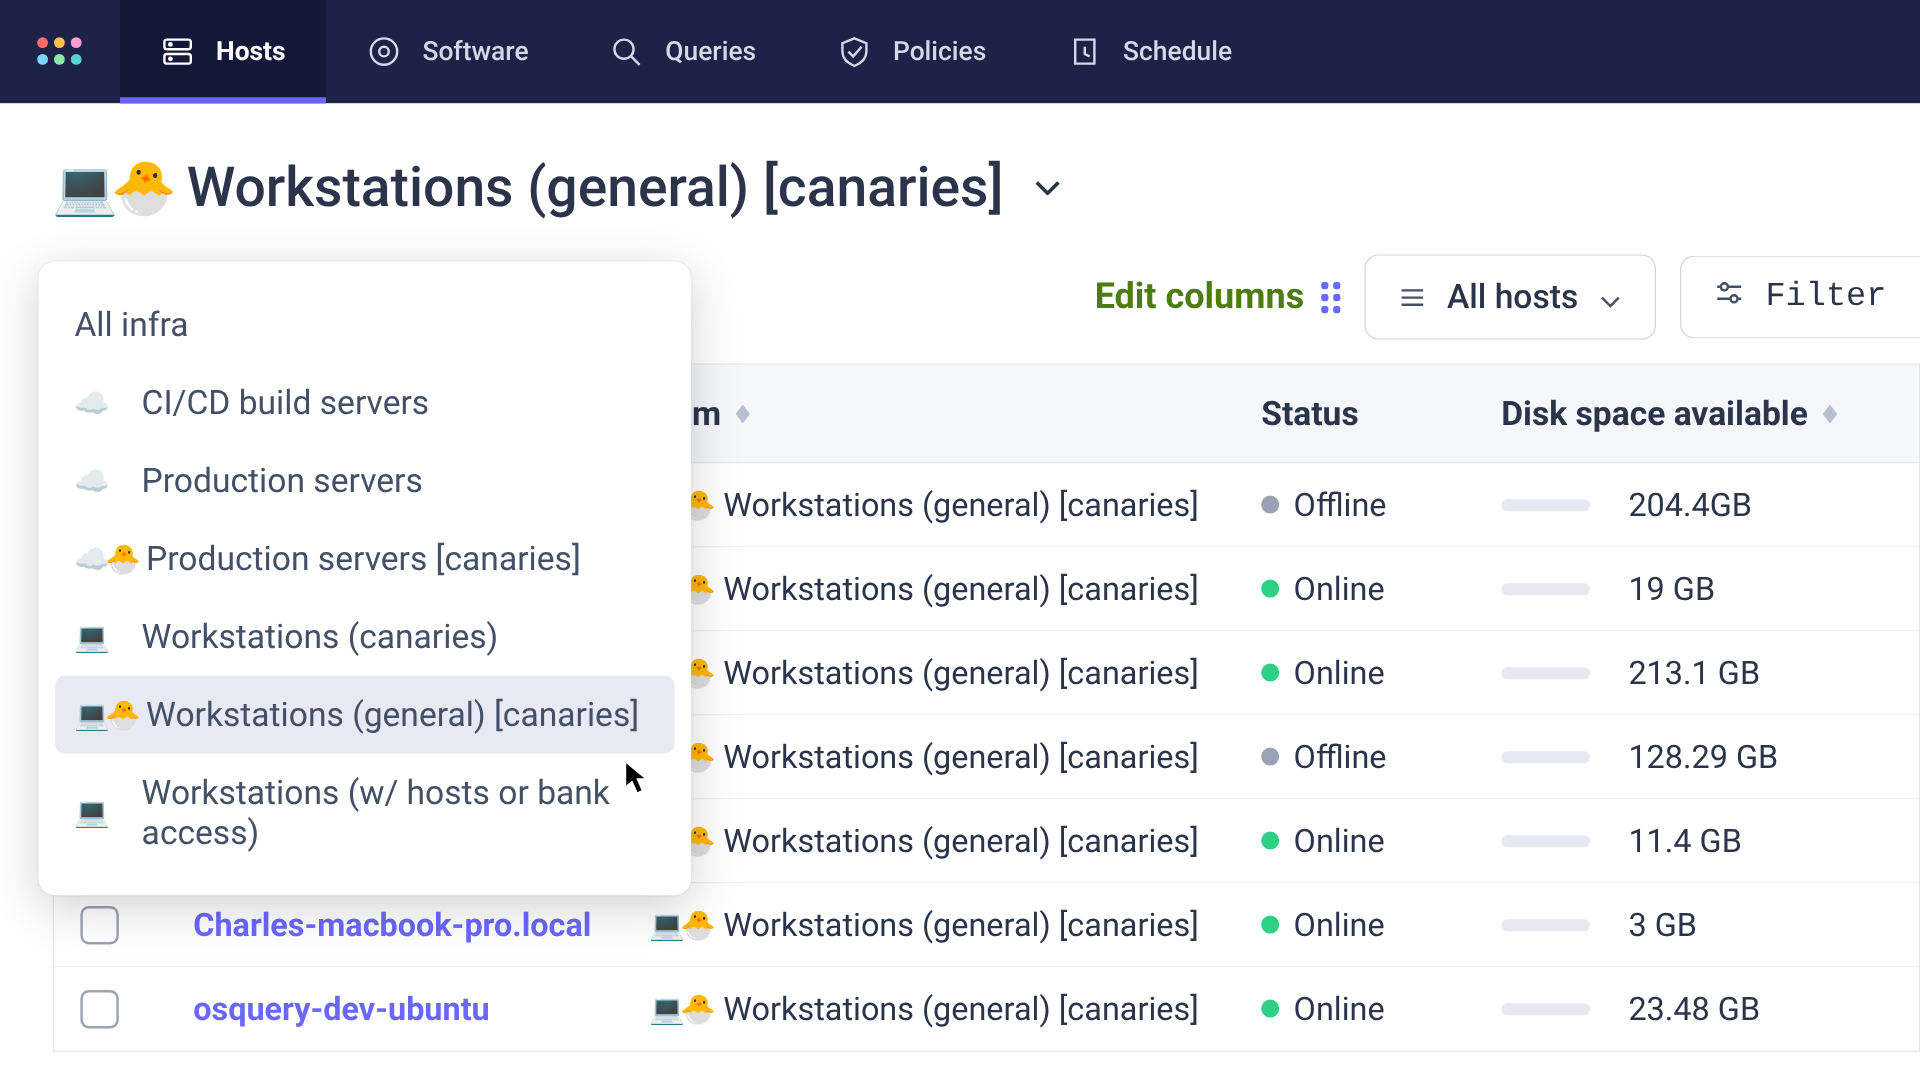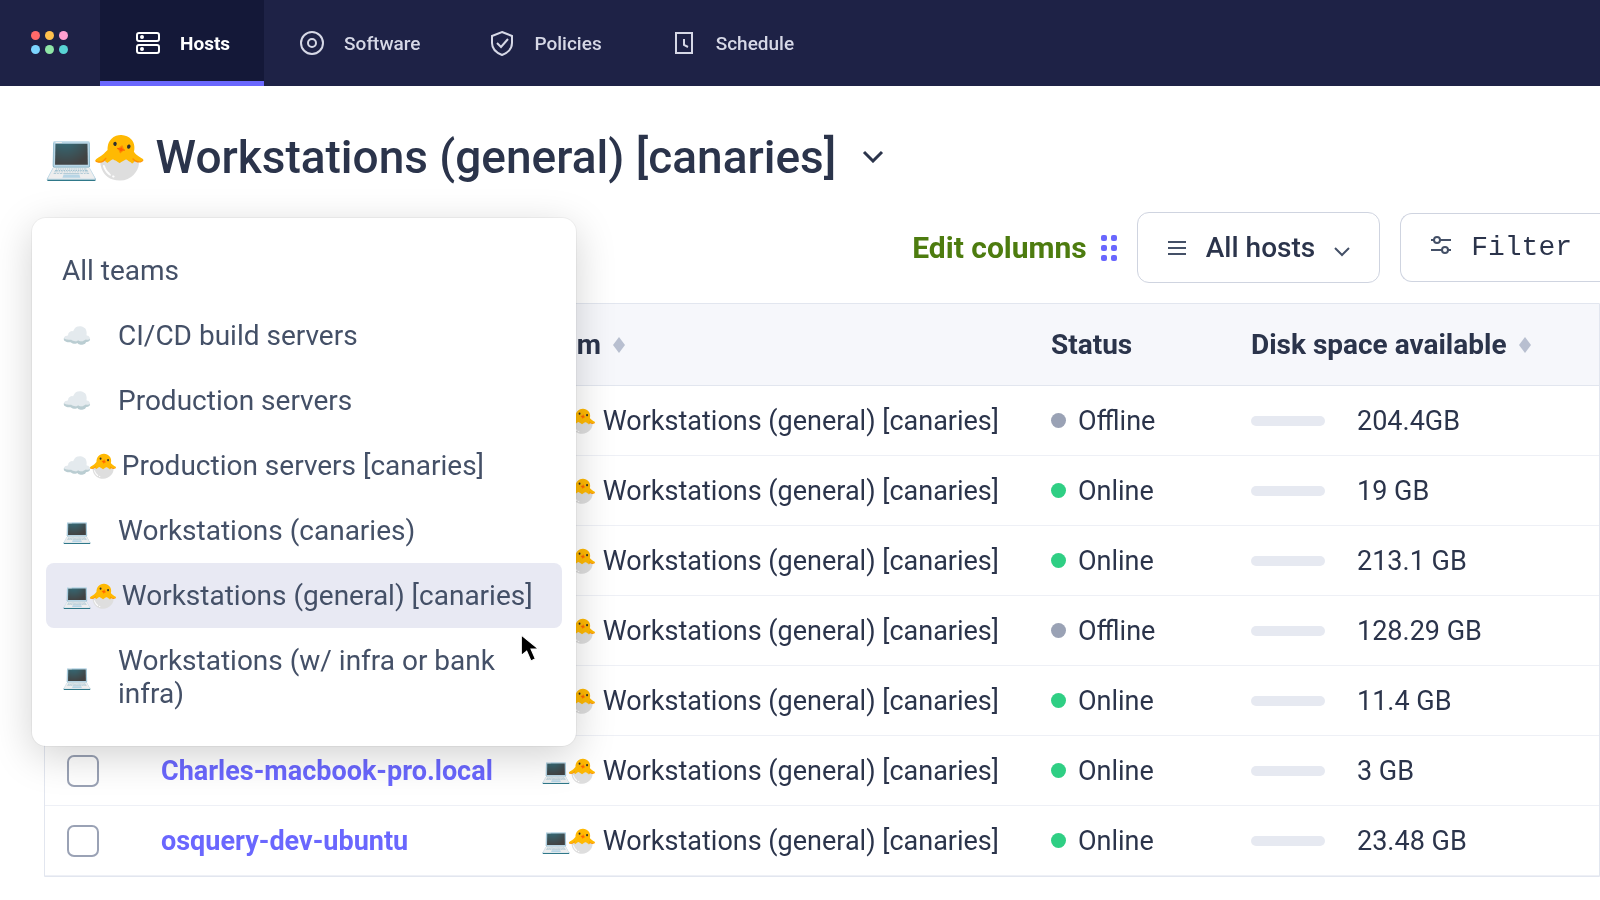--- a/index.html
+++ b/index.html
@@ -24,21 +24,21 @@
     grid-template-rows: repeat(2, 10px);
     gap: 4px;
   }
   .logo-dots span { width: 9px; height: 9px; border-radius: 50%; display:block;}
   .nav-item {
     display: flex;
     align-items: center;
     gap: 18px;
     padding: 0 34px;
     color: #d6d8e6;
-    font-size: 19px;
+    font-size: 22px;
     font-weight: 500;
     cursor: pointer;
   }
   .nav-item.active {
     background: #141838;
     color: #fff;
     font-weight: 700;
     box-shadow: inset 0 -5px 0 #6a67fe;
   }
   .nav-icon { width: 28px; height: 28px; display:inline-flex; align-items:center; justify-content:center;}
@@ -178,20 +178,29 @@
         <span>Hosts</span>
       </div>
       <div class="nav-item">
         <span class="nav-icon">
           <svg width="28" height="28" viewBox="0 0 28 28">
             <circle cx="14" cy="14" r="11"></circle>
             <circle cx="14" cy="14" r="4"></circle>
           </svg>
         </span>
         <span>Software</span>
+      </div>
+      <div class="nav-item">
+        <span class="nav-icon">
+          <svg width="28" height="28" viewBox="0 0 28 28">
+            <circle cx="12" cy="12" r="8"></circle>
+            <line x1="18" y1="18" x2="25" y2="25"></line>
+          </svg>
+        </span>
+        <span>Queries</span>
       </div>
       <div class="nav-item">
         <span class="nav-icon">
           <svg width="28" height="28" viewBox="0 0 28 28">
             <path d="M14 3 L24 7 L24 14 C24 20 19 24 14 26 C9 24 4 20 4 14 L4 7 Z"></path>
             <polyline points="9,14 13,18 20,10"></polyline>
           </svg>
         </span>
         <span>Policies</span>
       </div>
@@ -416,21 +425,21 @@
         <div class="td col-disk">
           <span class="disk-bar"><span class="fill" style="width:40%;background:#2fcf84;"></span></span>
           <span class="disk-text">23.48 GB</span>
         </div>
       </div>
     </div>
 </div>
 
 <div class="team-dropdown" id="team-dd">
     <div class="dd-item no-emoji">
-      <span>All teams</span>
+      <span>All infra</span>
     </div>
     <div class="dd-item">
       <span class="dd-emoji">☁️</span>
       <span>CI/CD build servers</span>
     </div>
     <div class="dd-item">
       <span class="dd-emoji">☁️</span>
       <span>Production servers</span>
     </div>
     <div class="dd-item">
@@ -440,21 +449,21 @@
     <div class="dd-item">
       <span class="dd-emoji">💻</span>
       <span>Workstations (canaries)</span>
     </div>
     <div class="dd-item hover">
       <span class="dd-emoji">💻🐣</span>
       <span>Workstations (general) [canaries]</span>
     </div>
     <div class="dd-item">
       <span class="dd-emoji">💻</span>
-      <span>Workstations (w/ infra or bank infra)</span>
+      <span>Workstations (w/ hosts or bank access)</span>
     </div>
   </div>
 
 <div class="fake-cursor">
   <svg viewBox="0 0 20 26">
       <path d="M1 1 L1 20 L6 16 L10 25 L14 23 L10 14 L17 14 Z" fill="#000" stroke="#fff" stroke-width="1"></path>
     </svg>
 </div>
 
 </body></html>

